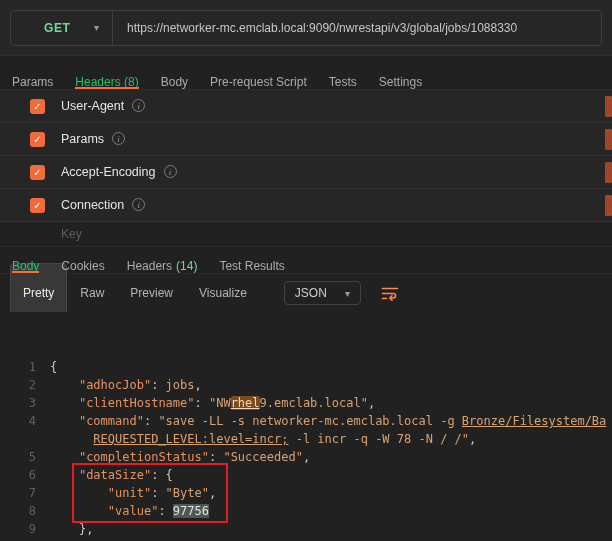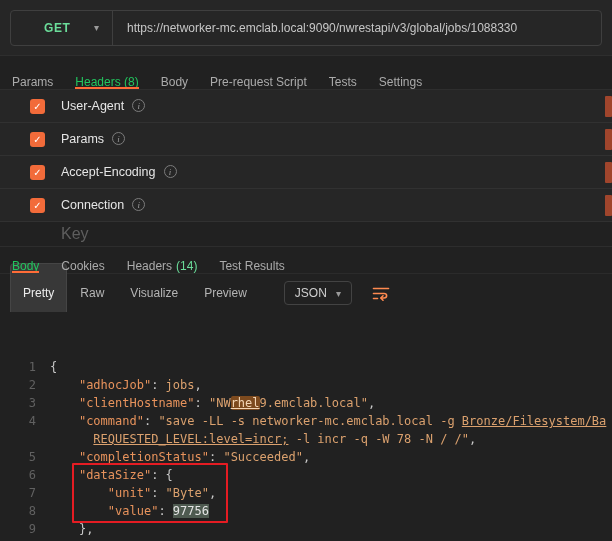--- a/index.html
+++ b/index.html
@@ -28,27 +28,27 @@
   .green-dot { width:6px; height:6px; border-radius:50%; background:#6bdd9a; margin-left:5px; transform:translateY(-5px); }
   .count-green { color:#6bdd9a; margin-left:4px; }
 
   
   .hrow { height:33px; display:flex; align-items:center; background:#262626; border-bottom:1px solid #313131; padding-left:30px; position:relative; }
   .checkbox { width:15px; height:15px; background:#f26b3a; border-radius:3px; color:#fff; font-size:10px; line-height:15px; display:flex; align-items:center; justify-content:center; margin-right:16px; cursor:pointer; flex:none; }
   .hkey { font-size:12.5px; color:#e6e6e6; display:flex; gap:8px; cursor:text; }
   .info-icon { width:13px; height:13px; border:1px solid #7c7c7c; border-radius:50%; font-size:9px; color:#9a9a9a; display:inline-flex; align-items:center; justify-content:center; font-family:"Liberation Serif", serif; font-style:italic; }
   .edge-mark { position:absolute; right:0; top:6px; width:7px; height:21px; background:#a0452c; border-radius:1px; }
   .hrow.empty { height:25px; background:#212121; border-bottom:1px solid #2d2d2d; padding-left:61px; }
-  .placeholder { color:#5e5e5e; font-size:16px; }
+  .placeholder { color:#5e5e5e; font-size:12px; }
 
   
   .view-toolbar { height:38px; display:flex; align-items:center; padding:0 10px; }
   .mode-btn { padding:22px 12px; border-radius:4px; color:#b5b5b5; cursor:pointer; border:1px solid transparent; }
   .mode-btn.active { background:#383838; border-color:#454545; color:#ededed; }
-  .format-select { margin-left:24px; border:1px solid #434343; border-radius:4px; padding:4px 10px; display:flex; align-items:center; gap:9px; color:#cfcfcf; cursor:pointer; }
+  .format-select { margin-left:24px; border:1px solid #434343; border-radius:4px; padding:4px 10px; display:flex; align-items:center; gap:18px; color:#cfcfcf; cursor:pointer; }
   .wrap-icon { margin-left:20px; cursor:pointer; display:flex; align-items:center; }
 
   
   .code-area { position:relative; height:229px; padding-top:46px; background:#212121; font-family:"DejaVu Sans Mono", monospace; font-size:12px; line-height:18px; overflow:hidden; }
   .code-line { display:flex; }
   .ln { width:36px; text-align:right; color:#616161; flex:none; }
   .lc { padding-left:14px; white-space:pre; }
   .p { color:#c9c9c9; }
   .k { color:#e8935c; }
   .s { color:#dba16e; }
@@ -143,22 +143,22 @@
     <span class="count-green">(14)</span>
   </div>
   <div class="tab">
     <span>Test Results</span>
   </div>
 </div>
 
 <div class="view-toolbar">
   <div class="mode-btn active">Pretty</div>
   <div class="mode-btn">Raw</div>
+  <div class="mode-btn">Preview</div>
   <div class="mode-btn">Visualize</div>
-  <div class="mode-btn">Preview</div>
   <div class="format-select">
     <span>JSON</span>
     <span class="chev">▾</span>
   </div>
   <span class="wrap-icon">
     <svg width="18" height="15" viewBox="0 0 18 15" fill="none">
       <path d="M1.5 2.5 H16.5" stroke="#ff8a50" stroke-width="1.6" stroke-linecap="round"></path>
       <path d="M1.5 7.5 H12 C15.5 7.5 15.5 12 12 12 H9.5" stroke="#ff8a50" stroke-width="1.6" stroke-linecap="round"></path>
       <path d="M11 9.8 L8.8 12 L11 14.2" stroke="#ff8a50" stroke-width="1.6" stroke-linecap="round" stroke-linejoin="round" fill="none"></path>
       <path d="M1.5 12.5 H5.5" stroke="#ff8a50" stroke-width="1.6" stroke-linecap="round"></path>

